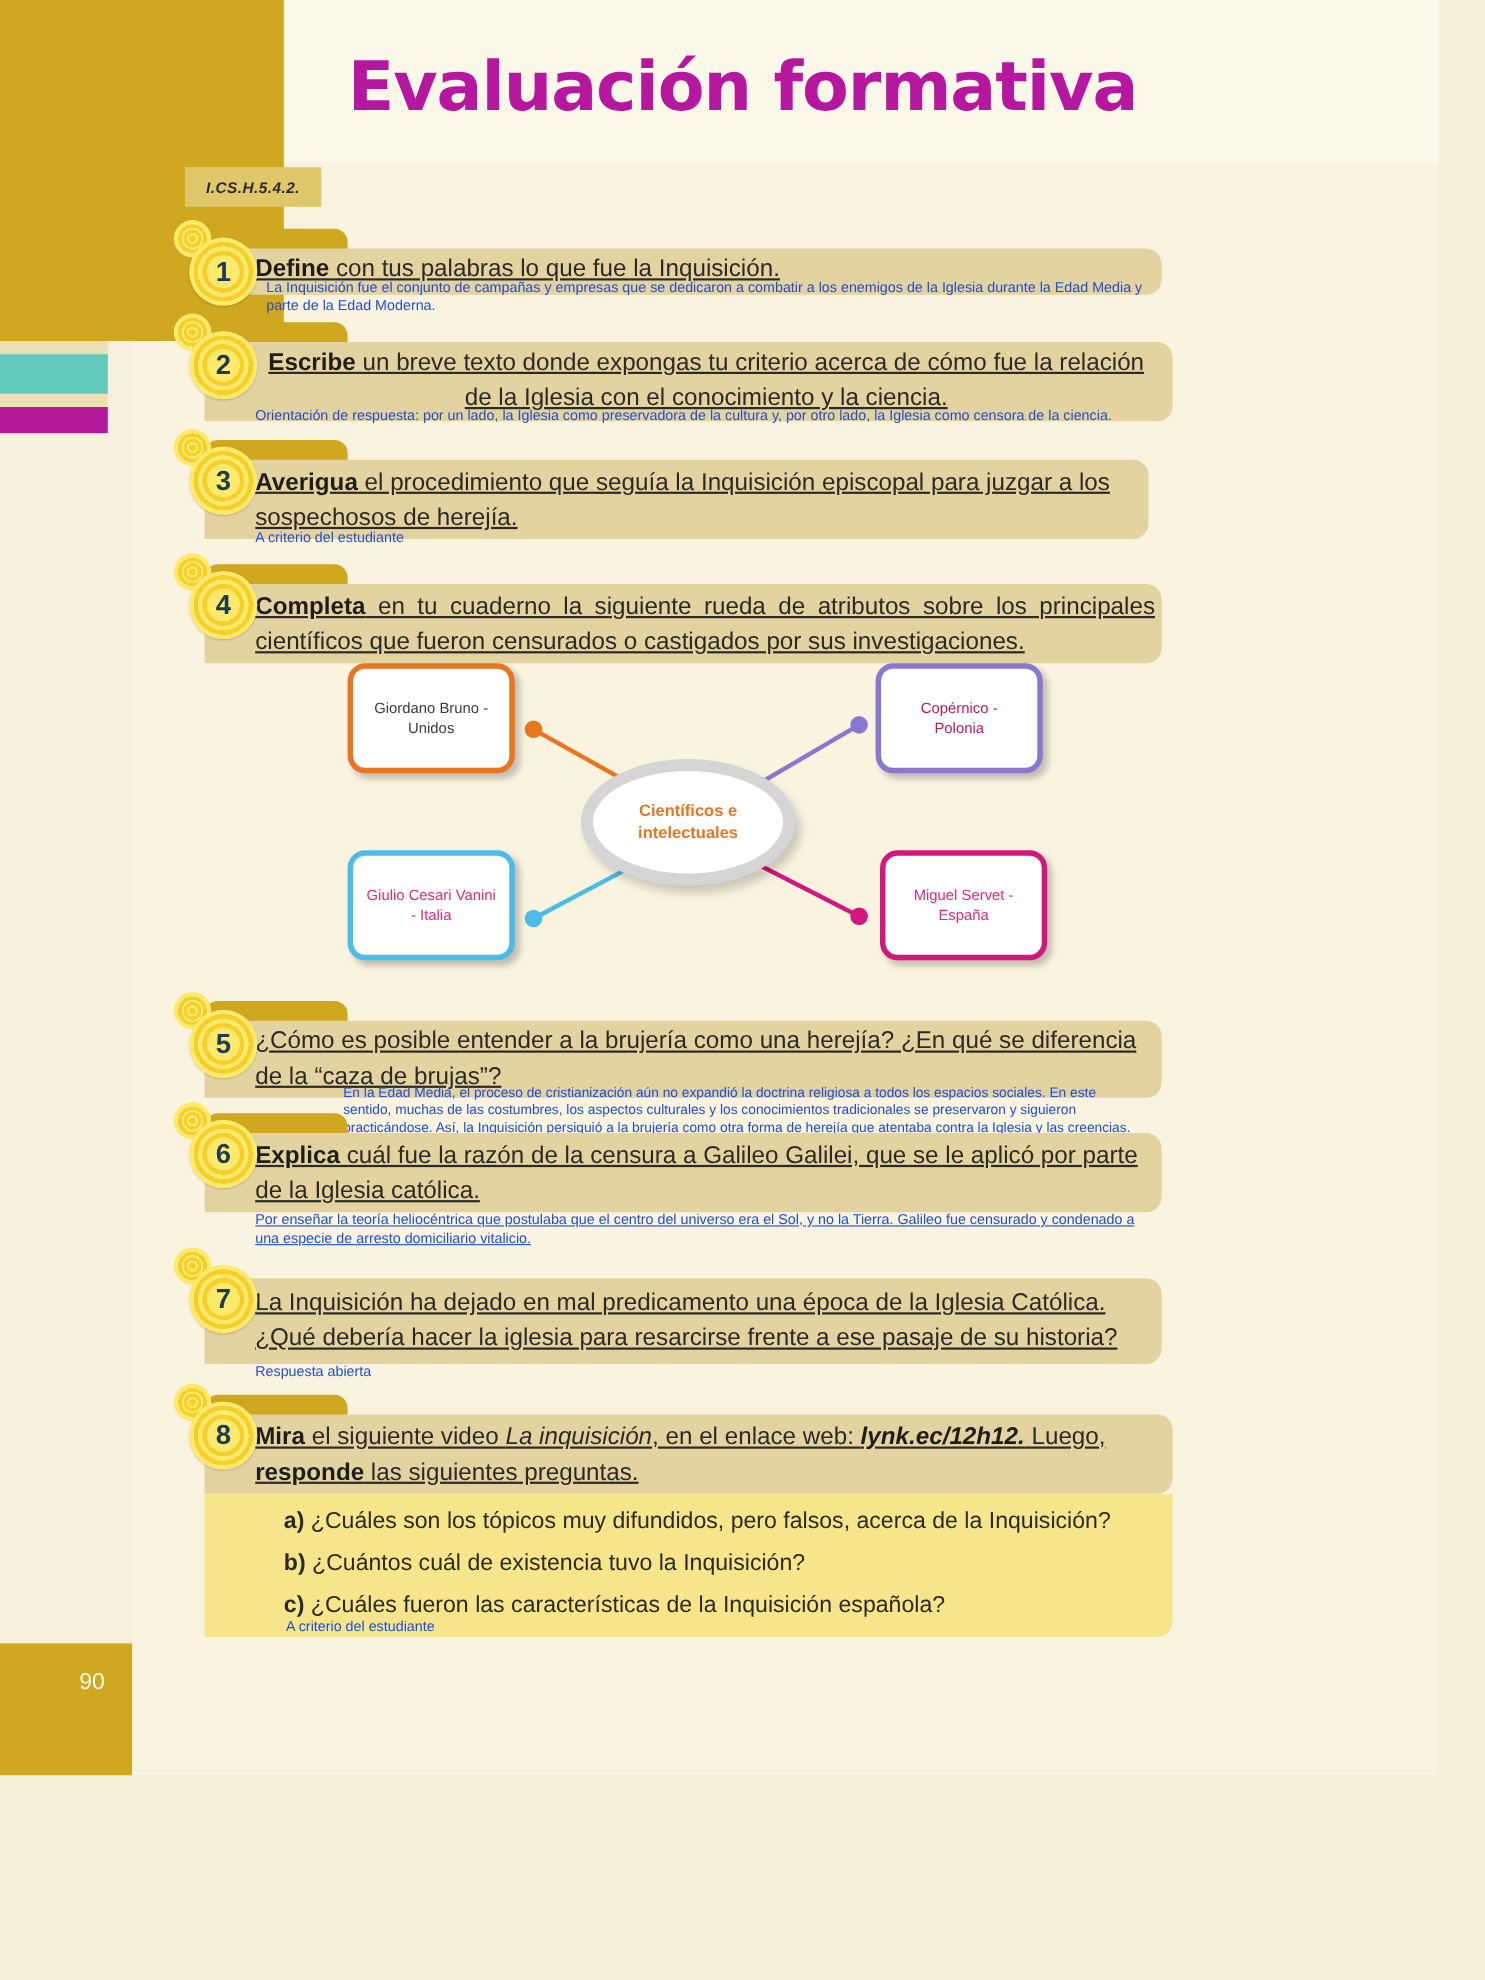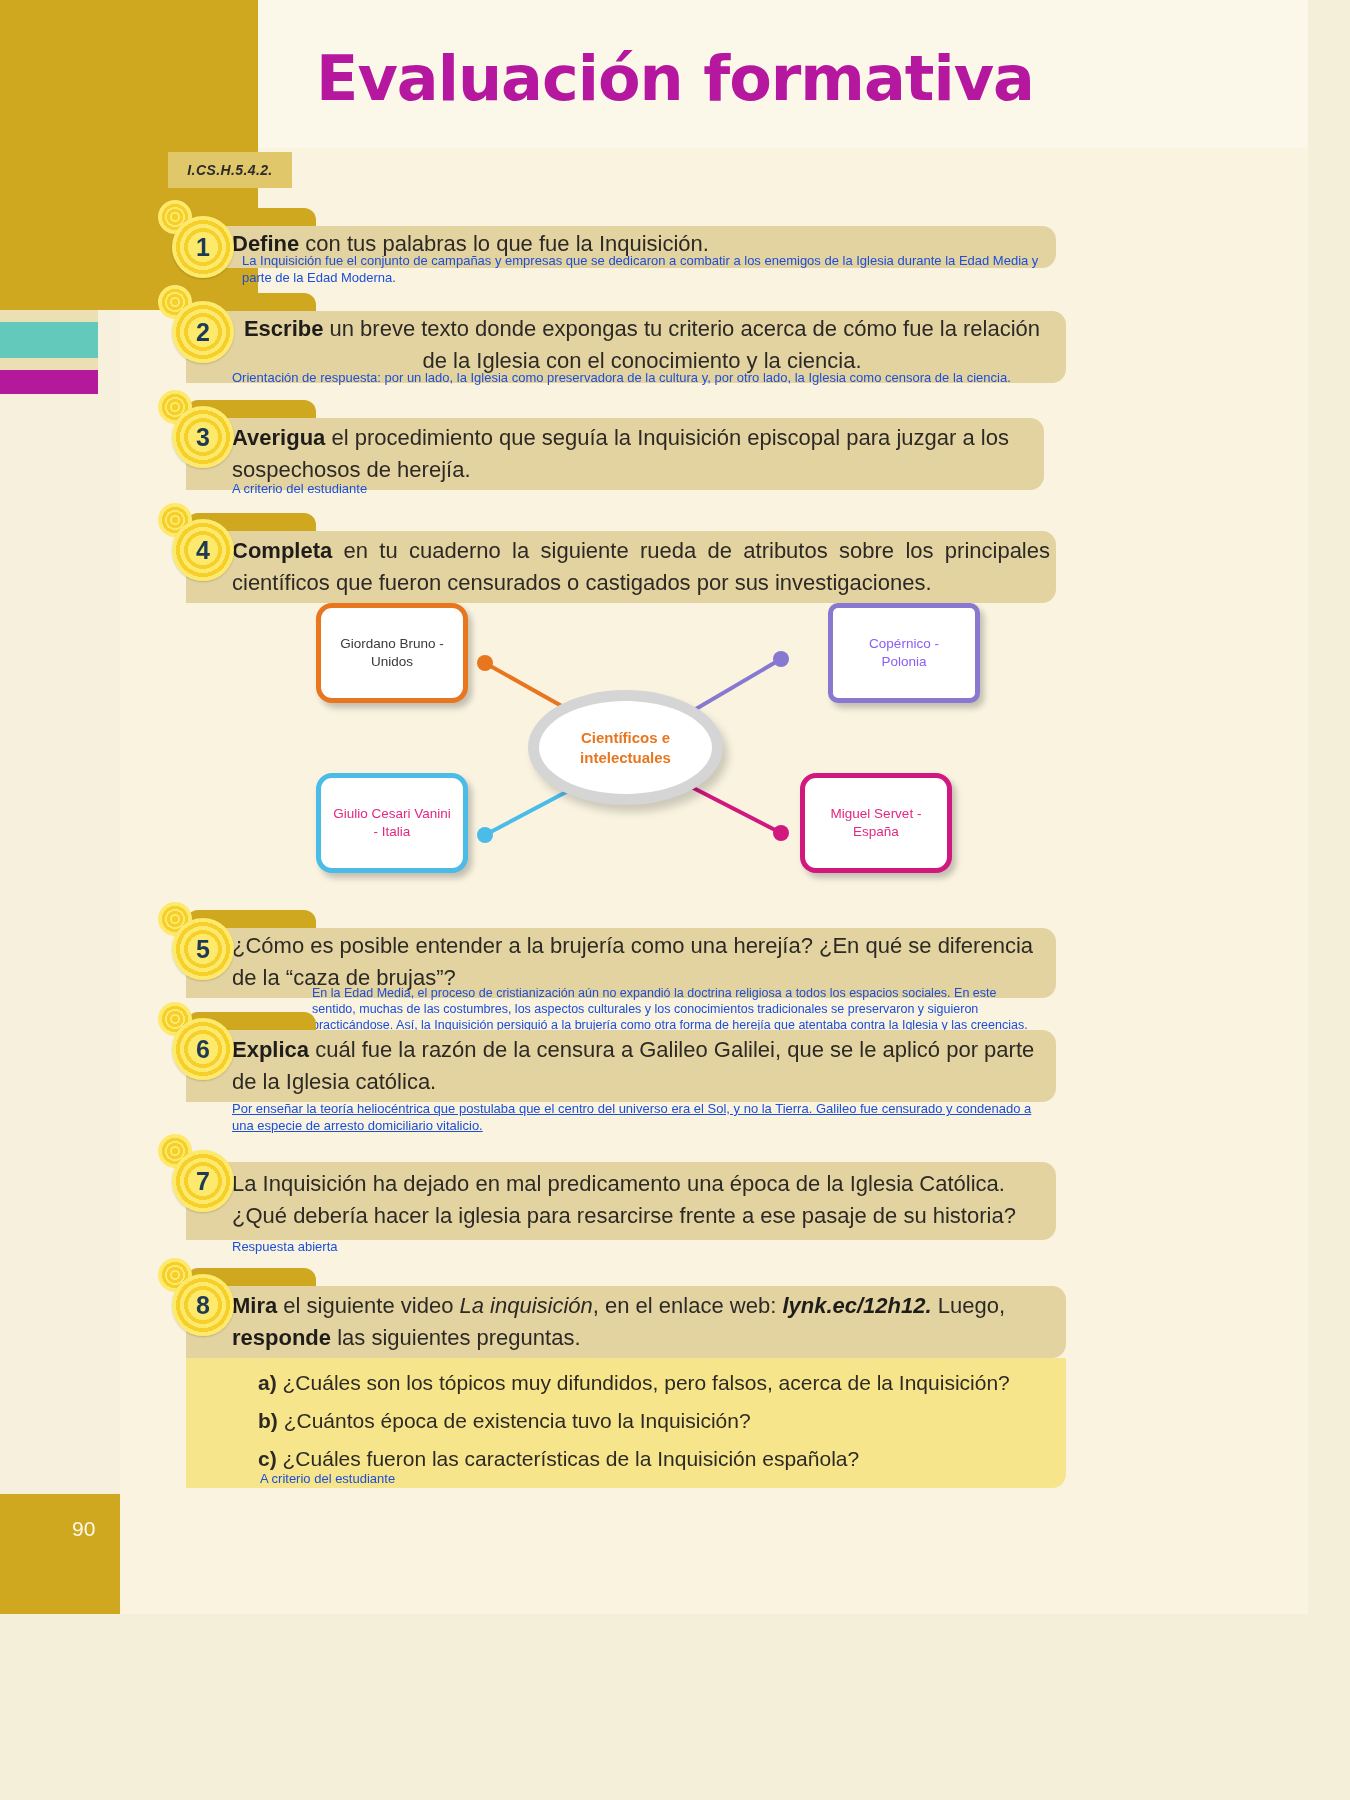--- a/index.html
+++ b/index.html
@@ -49,21 +49,21 @@
   .q-tab{
     position:absolute;left:186px;top:0;width:130px;height:26px;
     background:#cfa81f;border-radius:12px 12px 0 0;
   }
   .q-band{
     position:absolute;left:186px;background:#e3d3a0;border-radius:0 14px 14px 0;
   }
   .q-band.lite{background:#f6e58a;}
   .q-text{
     position:absolute;left:232px;color:#2d2a26;
-    font-size:22px;line-height:32px;font-family:"Liberation Sans",sans-serif;
+    font-size:22px;line-height:32px;font-family:"Liberation Sans",sans-serif;text-decoration:underline;
   }
   .q-text b{font-weight:bold;color:#1f1d1a;}
   .q-text i{font-style:italic;}
   .ans{
     position:absolute;color:#1d4ed8;font-size:13px;line-height:17px;
     font-family:"Liberation Sans",sans-serif;
   }
   .ans.small{font-size:12.5px;line-height:16px;}
 
   
@@ -100,21 +100,21 @@
   
   .diagram{position:absolute;left:300px;top:595px;width:700px;height:305px;}
   .dbox{
     position:absolute;width:152px;height:100px;background:#ffffff;
     border:5px solid #000;border-radius:16px;
     display:flex;align-items:center;justify-content:center;text-align:center;
     font-size:13.5px;line-height:18px;box-sizing:border-box;
     box-shadow:4px 5px 6px rgba(0,0,0,.22);
   }
   .dbox.b1{left:16px;top:8px;border-color:#e8761e;color:#3a3a3a;}
-  .dbox.b2{left:528px;top:8px;border-color:#8878d0;color:#8b5cf6;border-radius:10px;}
+  .dbox.b2{left:496px;top:8px;border-color:#8878d0;color:#be185d;}
   .dbox.b3{left:16px;top:178px;border-color:#4bbbe8;color:#e3277f;}
   .dbox.b4{left:500px;top:178px;border-color:#d0187f;color:#e3277f;}
   .center-ellipse{
     position:absolute;left:228px;top:95px;width:195px;height:115px;
     border-radius:50%;background:#ffffff;border:11px solid #d5d5d5;
     display:flex;align-items:center;justify-content:center;text-align:center;
     box-sizing:border-box;box-shadow:5px 7px 9px rgba(0,0,0,.18);
     color:#e8761e;font-size:15px;font-weight:bold;line-height:20px;z-index:3;
   }
   .diagram svg{position:absolute;left:0;top:0;width:700px;height:305px;z-index:1;}
@@ -303,21 +303,21 @@
   <div class="q-text" style="top:22px;width:820px;">
     <b>Mira</b><span> el siguiente video </span><i>La inquisición</i><span>, en el enlace web: </span><b><i>lynk.ec/12h12.</i></b><span> Luego, </span><b>responde</b><span> las siguientes preguntas.</span>
   </div>
 
   <div class="sub" style="top:100px;width:790px;">
     <b>a)</b>
     <span>¿Cuáles son los tópicos muy difundidos, pero falsos, acerca de la Inquisición?</span>
   </div>
   <div class="sub" style="top:138px;width:790px;">
     <b>b)</b>
-    <span>¿Cuántos época de existencia tuvo la Inquisición?</span>
+    <span>¿Cuántos cuál de existencia tuvo la Inquisición?</span>
   </div>
   <div class="sub" style="top:176px;width:790px;">
     <b>c)</b>
     <span>¿Cuáles fueron las características de la Inquisición española?</span>
   </div>
   <div class="ans" style="left:260px;top:202px;width:500px;">A criterio del estudiante</div>
 
   <div class="coin" style="left:158px;top:6px;">
     <div class="ring-sm"></div>
     <div class="ring-lg">

